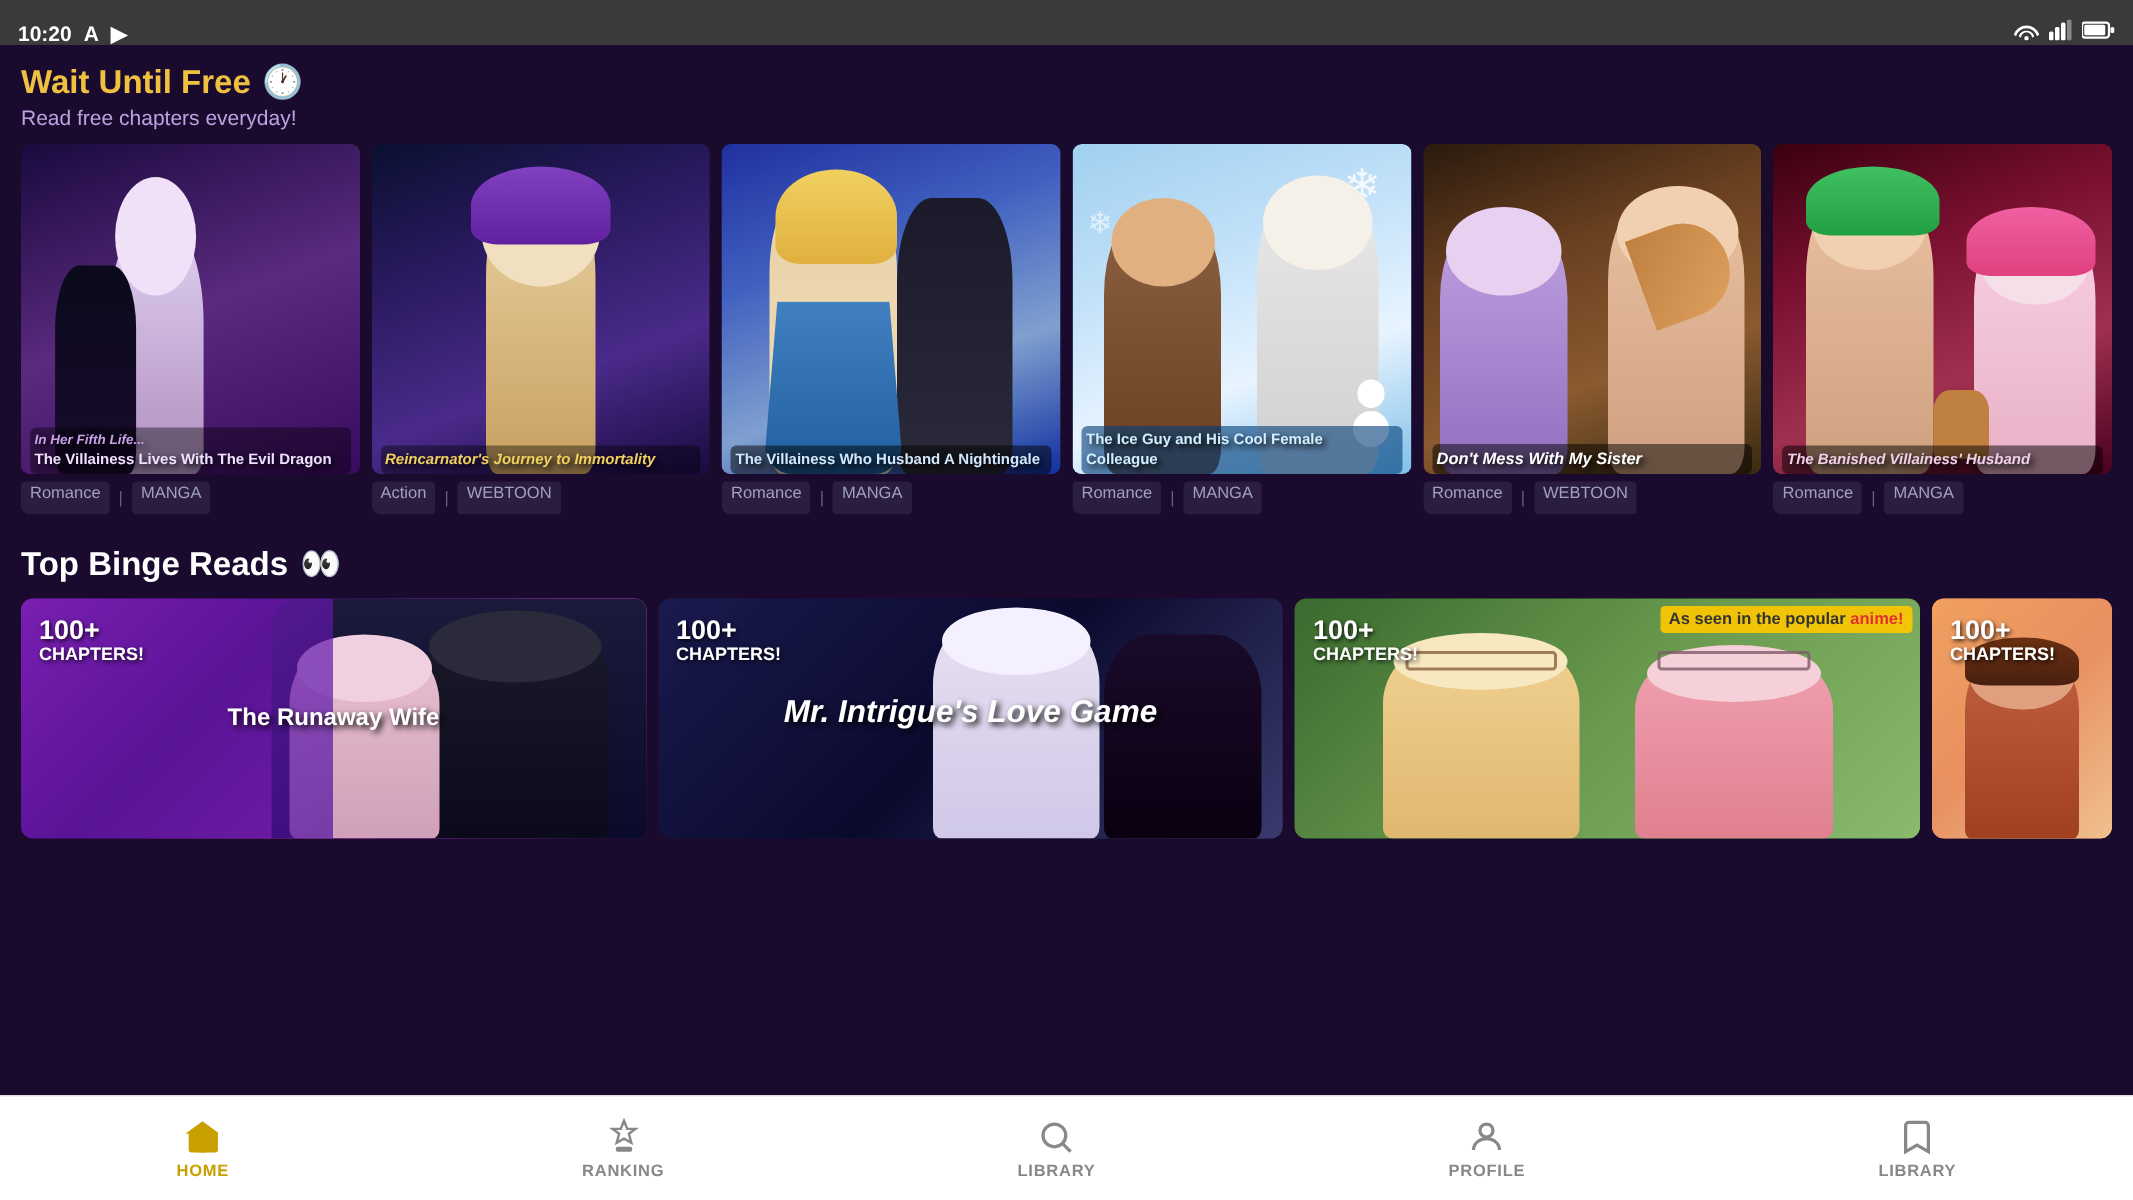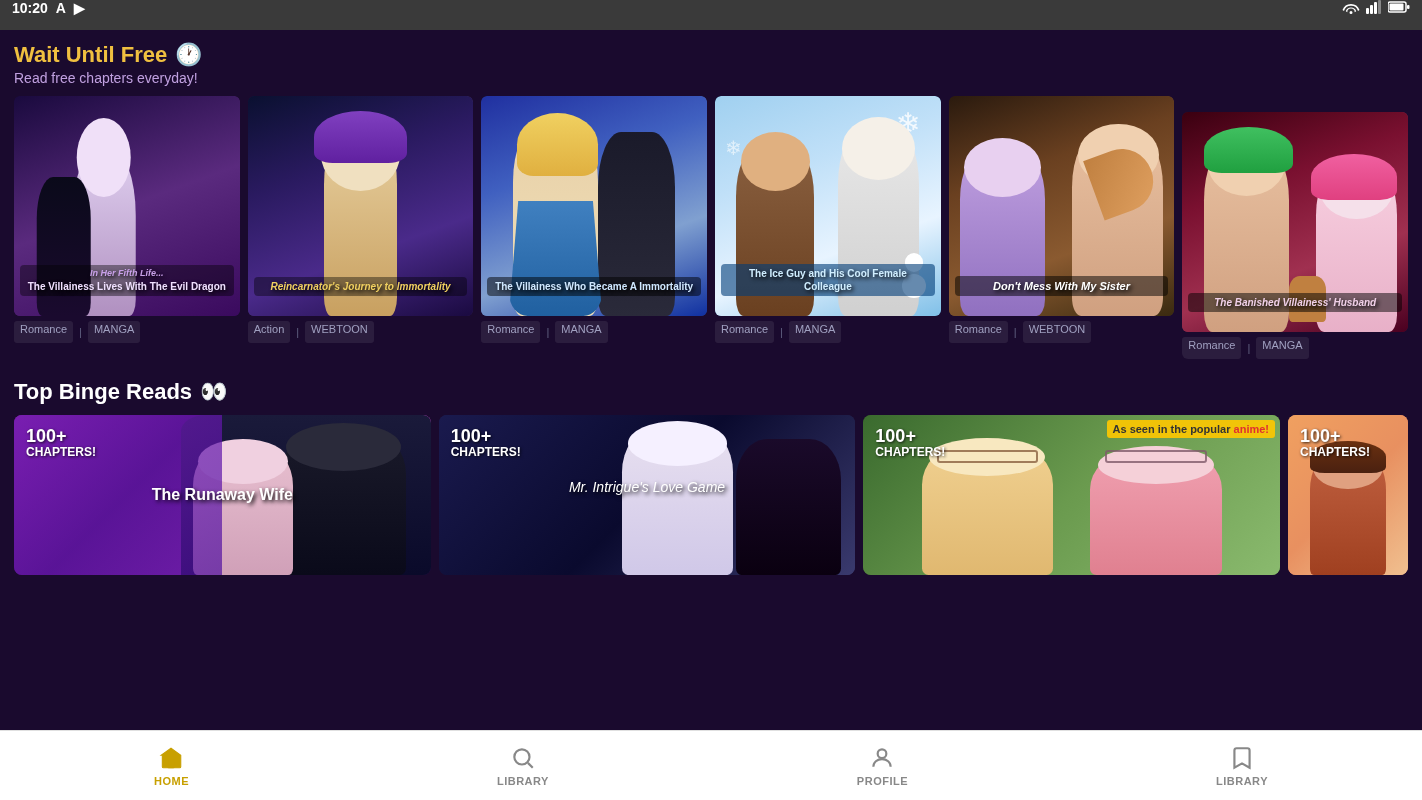--- a/index.html
+++ b/index.html
@@ -10,21 +10,21 @@
       font-family: -apple-system, BlinkMacSystemFont, 'Segoe UI', sans-serif;
       overflow: hidden;
       position: relative;
     }
 
     
     .status-bar {
       background: #3a3a3a;
       height: 30px;
       display: flex;
-      align-items: flex-start;
+      align-items: flex-end;
       padding: 0 12px;
       justify-content: space-between;
     }
     .status-left {
       display: flex;
       align-items: center;
       gap: 8px;
       color: white;
       font-size: 14px;
       font-weight: bold;
@@ -185,27 +185,27 @@
       color: #888;
       letter-spacing: 0.5px;
     }
     .nav-item.active .nav-label { color: #c8a000; }
     .nav-item.active .nav-icon svg path,
     .nav-item.active .nav-icon svg rect,
     .nav-item.active .nav-icon svg circle { fill: #c8a000; stroke: #c8a000; }
 
     .cover-title-text {
       position: absolute;
-      bottom: 20px;
+      bottom: 0;
       left: 6px;
       right: 6px;
       color: white;
       font-size: 13px;
       font-weight: bold;
-      text-align: center;
+      text-align: left;
       text-shadow: 2px 2px 4px black;
       line-height: 1.3;
     }
 
     
     .section-2-title {
       font-size: 22px;
       font-weight: bold;
       color: white;
       display: flex;
@@ -308,21 +308,21 @@
         <div style="position:absolute;bottom:0;left:5%;width:90%;height:95%;">
 
           <div style="position:absolute;bottom:0;right:10%;width:38%;height:88%;background:linear-gradient(180deg,#1a1a2a,#2a2a3a);border-radius:30% 30% 10% 10%;"></div>
           <div style="position:absolute;bottom:0;left:10%;width:42%;height:92%;background:linear-gradient(180deg,#e8d0a8,#f0e0b8);border-radius:30% 30% 10% 10%;"></div>
 
           <div style="position:absolute;top:3%;left:12%;width:40%;height:30%;background:linear-gradient(180deg,#f0d060,#e0b040);border-radius:50% 50% 20% 20%;"></div>
 
           <div style="position:absolute;bottom:0;left:8%;width:46%;height:55%;background:linear-gradient(180deg,#4080c0,#2060a0);border-radius:5% 5% 20% 20%;clip-path:polygon(10% 0%,90% 0%,100% 100%,0% 100%);"></div>
         </div>
         <div class="cover-title-text" style="font-size:10px;background:rgba(0,0,0,0.5);border-radius:4px;padding:3px;">
-          <div style="color:#d0e8ff;font-weight:900;">The Villainess Who Became A Immortality</div>
+          <div style="color:#d0e8ff;font-weight:900;">The Villainess Who Husband A Nightingale</div>
         </div>
       </div>
       <div class="comic-tags">
         <span class="tag">Romance</span>
         <span class="tag-divider">|</span>
         <span class="tag">MANGA</span>
       </div>
     </div>
 
     <div class="comic-card">
@@ -372,21 +372,21 @@
         </div>
       </div>
       <div class="comic-tags">
         <span class="tag">Romance</span>
         <span class="tag-divider">|</span>
         <span class="tag">WEBTOON</span>
       </div>
     </div>
 
     <div class="comic-card">
-      <div class="comic-cover cover-6" style="position:relative; height:220px;margin-top:16px;">
+      <div class="comic-cover cover-6" style="position:relative; height:220px;">
         <div style="position:absolute;top:0;left:0;right:0;bottom:0;background:linear-gradient(160deg,#3a0010,#7a1030,#a03050,#4a0020);"></div>
         <div style="position:absolute;bottom:0;left:5%;width:90%;height:95%;">
 
           <div style="position:absolute;bottom:0;left:5%;width:42%;height:90%;background:linear-gradient(180deg,#e8c0a0,#d0a080);border-radius:30% 30% 10% 10%;"></div>
           <div style="position:absolute;top:5%;left:7%;width:38%;height:30%;background:#f0d0b0;border-radius:50%;"></div>
 
           <div style="position:absolute;top:2%;left:5%;width:44%;height:22%;background:linear-gradient(180deg,#40c060,#20a040);border-radius:50% 50% 20% 20%;"></div>
 
           <div style="position:absolute;bottom:0;right:0%;width:40%;height:80%;background:linear-gradient(180deg,#f8d0e0,#e8b0c8);border-radius:30% 30% 10% 10%;"></div>
           <div style="position:absolute;top:18%;right:2%;width:36%;height:28%;background:#f5e0ea;border-radius:50%;"></div>
@@ -440,21 +440,21 @@
 
         <div style="position:absolute;bottom:0;left:20%;width:38%;height:92%;background:linear-gradient(180deg,#e8e0f0,#d0c8e8);border-radius:30% 30% 5% 5%;"></div>
         <div style="position:absolute;top:4%;left:22%;width:34%;height:28%;background:#f5f0ff;border-radius:50%;"></div>
 
         <div style="position:absolute;bottom:0;right:5%;width:36%;height:85%;background:linear-gradient(180deg,#1a0a2a,#0a0010);border-radius:30% 30% 5% 5%;"></div>
       </div>
       <div class="binge-chapters-badge">
         <div style="font-size:18px;font-weight:900;color:white;line-height:1;">100+</div>
         <div style="font-size:12px;font-weight:700;color:white;">CHAPTERS!</div>
       </div>
-      <div style="position:absolute;top:40%;left:5%;right:5%;color:white;font-weight:400;font-size:14px;text-shadow:2px 2px 4px black;text-align:center;font-style:italic;">Mr. Intrigue's Love Game</div>
+      <div style="position:absolute;top:40%;left:5%;right:5%;color:white;font-weight:700;font-size:21px;text-shadow:2px 2px 4px black;text-align:center;font-style:italic;">Mr. Intrigue's Love Game</div>
     </div>
 
     <div class="binge-card" style="position:relative;overflow:hidden;background:linear-gradient(135deg,#2a4a1e,#5a8a3e);">
       <div style="position:absolute;top:0;left:0;right:0;bottom:0;background:linear-gradient(135deg,#3a6a2e,#6a9a4e,#8aba6e);"></div>
 
       <div style="position:absolute;bottom:0;left:5%;width:90%;height:95%;">
         <div style="position:absolute;bottom:0;left:10%;width:35%;height:85%;background:linear-gradient(180deg,#f0d090,#e0b870);border-radius:30% 30% 5% 5%;"></div>
         <div style="position:absolute;top:10%;left:12%;width:31%;height:25%;background:#f8e8c0;border-radius:50%;"></div>
         <div style="position:absolute;bottom:0;right:10%;width:35%;height:80%;background:linear-gradient(180deg,#f0a0b0,#e08090);border-radius:30% 30% 5% 5%;"></div>
         <div style="position:absolute;top:15%;right:12%;width:31%;height:25%;background:#f5d0d8;border-radius:50%;"></div>
@@ -492,20 +492,29 @@
   <div class="nav-item active">
     <div class="nav-icon">
       <svg width="26" height="26" viewBox="0 0 24 24" fill="none">
         <path d="M3 9.5L12 3l9 6.5V20a1 1 0 01-1 1H5a1 1 0 01-1-1V9.5z" fill="#c8a000" stroke="#c8a000" stroke-width="1"></path>
         <rect x="9" y="13" width="6" height="8" rx="1" fill="white"></rect>
       </svg>
     </div>
     <span class="nav-label">HOME</span>
   </div>
 
+  <div class="nav-item">
+    <div class="nav-icon">
+      <svg width="26" height="26" viewBox="0 0 24 24" fill="none">
+        <path d="M12 2l2 5h5l-4 3 1.5 5.5L12 13l-4.5 2.5L9 10 5 7h5z" stroke="#888" stroke-width="1.5" fill="none"></path>
+        <rect x="7" y="18" width="10" height="3" rx="1" fill="#888"></rect>
+      </svg>
+    </div>
+    <span class="nav-label">RANKING</span>
+  </div>
 
   <div class="nav-item">
     <div class="nav-icon">
       <svg width="26" height="26" viewBox="0 0 24 24" fill="none" stroke="#888" stroke-width="2">
         <circle cx="11" cy="11" r="7"></circle>
         <line x1="16.5" y1="16.5" x2="21" y2="21"></line>
       </svg>
     </div>
     <span class="nav-label">LIBRARY</span>
   </div>

